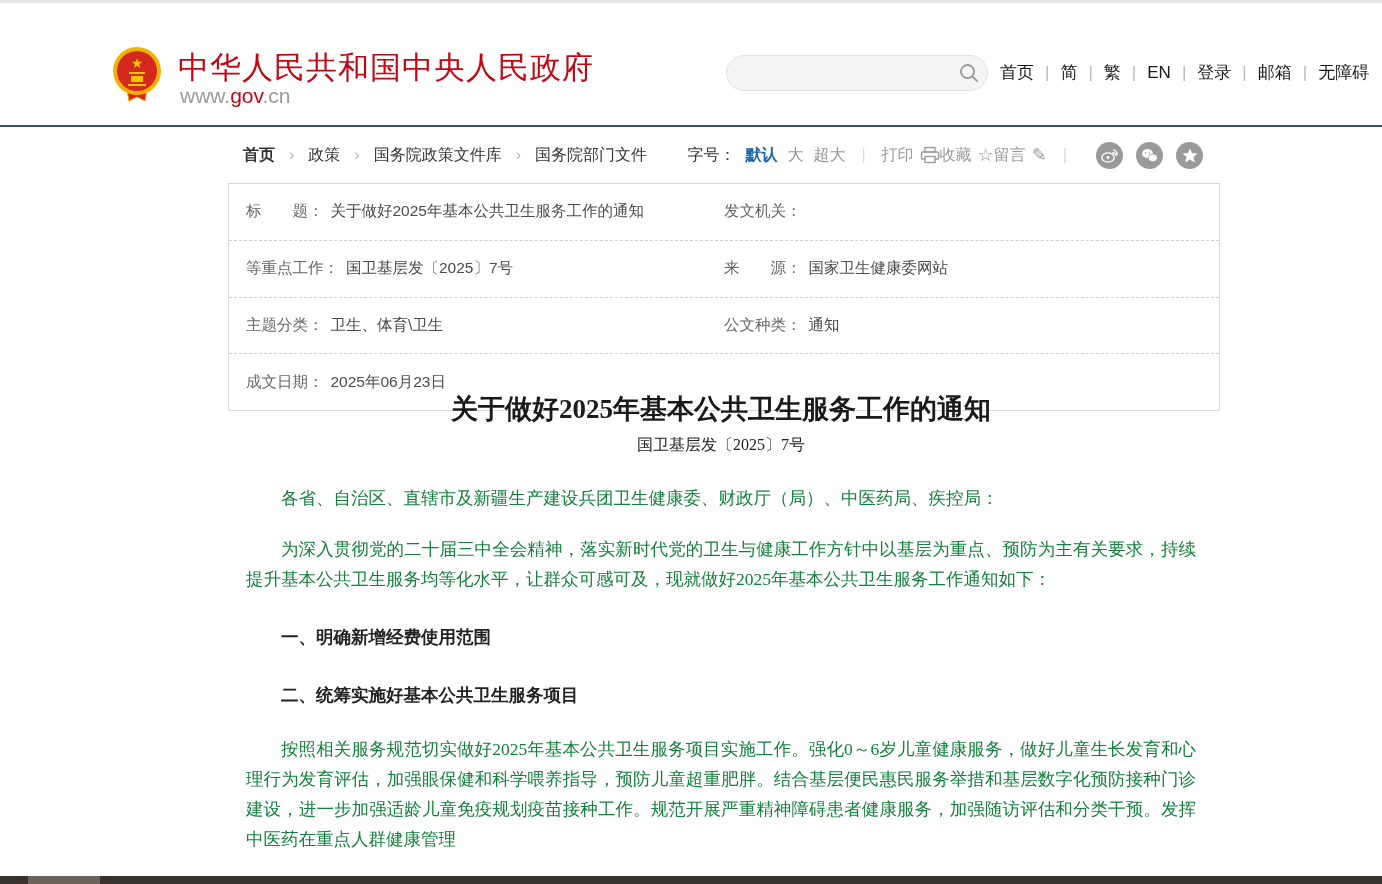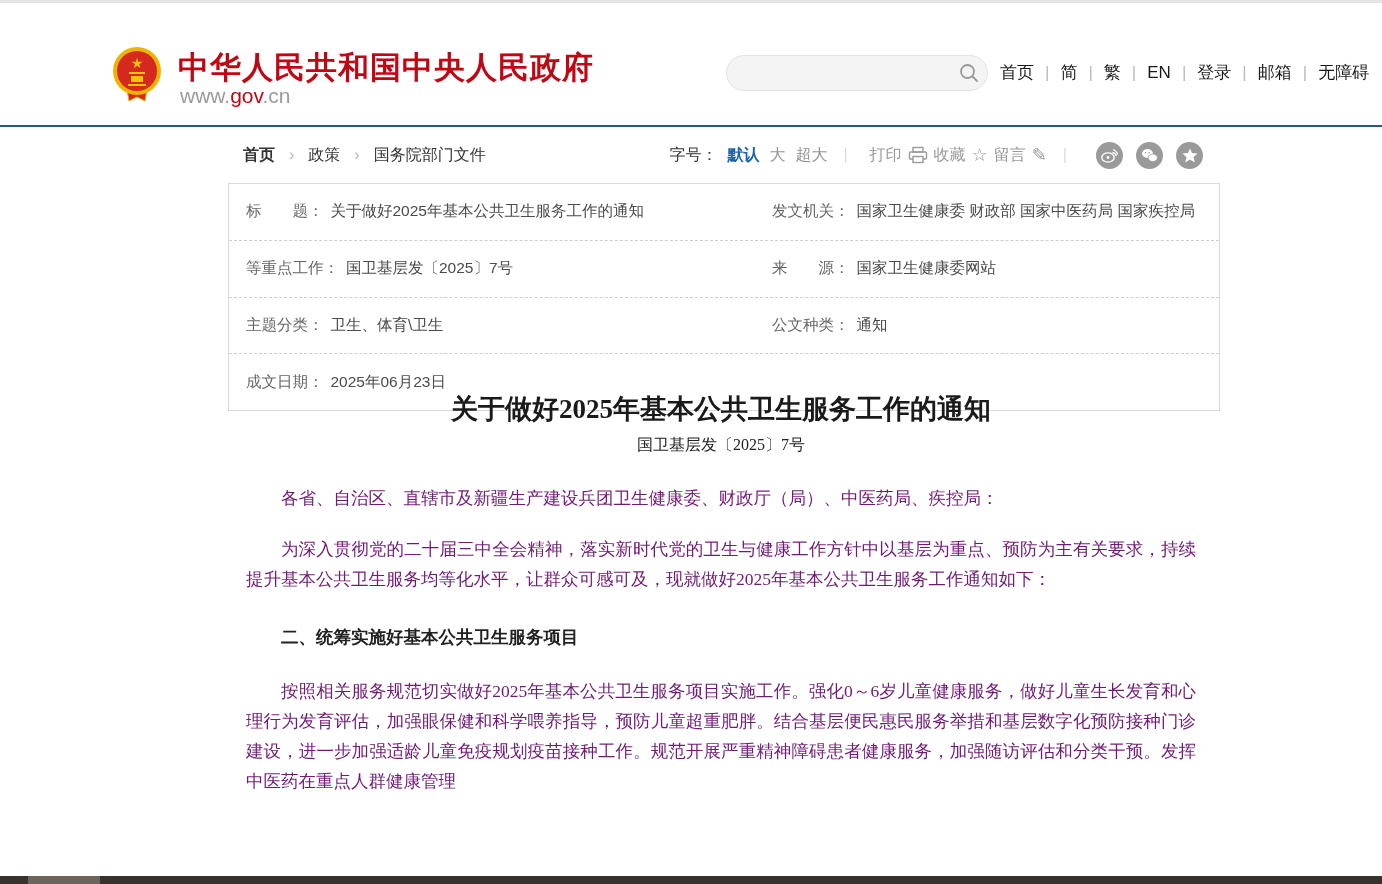--- a/index.html
+++ b/index.html
@@ -3,21 +3,21 @@
 <meta charset="utf-8">
 <style>
   html,body{margin:0;padding:0;}
   body{background:#fff;font-family:"Liberation Sans",sans-serif;}
   .page{position:relative;width:1382px;height:884px;overflow:hidden;background:#fff;}
   .topline{position:absolute;top:0;left:0;width:100%;height:3px;background:#e4e4e4;}
 
   
   .header{position:absolute;top:3px;left:0;width:100%;height:122px;background:#fff;}
   .emblem{position:absolute;left:112px;top:43px;width:50px;height:58px;cursor:pointer;}
-  .site-title{position:absolute;left:178px;top:44px;font-size:31px;font-weight:bold;color:#c00714;letter-spacing:1px;text-align:right;}
+  .site-title{position:absolute;left:178px;top:44px;font-size:31px;font-weight:normal;color:#c00714;letter-spacing:1px;text-align:right;}
   .site-url{position:absolute;left:180px;top:81px;font-size:21px;color:#9a9a9a;}
   .site-url .red{color:#c00714;}
   .search-box{position:absolute;left:726px;top:52px;width:260px;height:34px;background:#f4f4f4;border:1px solid #e3e3e3;border-radius:18px;display:flex;align-items:center;}
   .search-input{flex:1;border:none;background:transparent;outline:none;height:100%;padding:0 6px 0 16px;font-size:15px;color:#333;}
   .search-btn{width:36px;height:34px;border:none;background:transparent;cursor:pointer;display:flex;align-items:center;justify-content:center;padding:0;}
   .top-nav{position:absolute;left:1000px;top:58px;display:flex;align-items:center;font-size:17px;color:#1a1a1a;white-space:nowrap;}
   .top-nav .nav-item{cursor:pointer;color:#1a1a1a;text-decoration:none;}
   .top-nav .nav-item + .nav-item::before{content:"|";color:#b9b9b9;margin:0 11px;font-weight:normal;cursor:default;}
   .navy-line{position:absolute;top:125px;left:0;width:100%;height:2px;background:#2a5580;}
 
@@ -25,41 +25,41 @@
   .crumb-row{position:absolute;left:243px;top:141px;width:960px;height:28px;display:flex;align-items:center;justify-content:space-between;}
   .breadcrumb{display:flex;align-items:center;font-size:16px;color:#333;}
   .crumb{cursor:pointer;}
   .crumb.first{font-weight:bold;}
   .crumb + .crumb::before{content:"›";color:#b5b5b5;margin:0 14px;font-weight:normal;}
   .tools{display:flex;align-items:center;font-size:16px;color:#9a9a9a;}
   .tools .lbl-dark{color:#333;}
   .fs-opt{cursor:pointer;color:#949494;margin-left:10px;}
   .fs-opt.active{color:#1b63ae;font-weight:bold;}
   .vsep{color:#dcdcdc;margin:0 16px;}
-  .tool-btn{display:flex;align-items:center;cursor:pointer;color:#9a9a9a;margin-left:6px;}
+  .tool-btn{display:flex;align-items:center;cursor:pointer;color:#9a9a9a;margin-left:0;}
   .tool-btn:first-of-type{margin-left:0;}
   .tool-btn .glyph{margin-left:6px;font-size:18px;line-height:1;color:#9a9a9a;}
   .share-circle{width:27px;height:27px;border-radius:50%;background:#9a9a9a;display:flex;align-items:center;justify-content:center;margin-left:13px;cursor:pointer;}
 
   
   .meta-box{position:absolute;left:228px;top:183px;width:992px;height:228px;border:1px solid #d9d9d9;background:#fff;box-sizing:border-box;display:flex;flex-direction:column;}
   .meta-row{flex:1;display:flex;align-items:center;border-bottom:1px dashed #cfcfcf;}
   .meta-row:last-child{border-bottom:none;}
   .meta-cell{display:flex;align-items:center;font-size:15.5px;white-space:nowrap;overflow:hidden;}
   .meta-cell.left{width:478px;padding-left:17px;flex:none;}
-  .meta-cell.right{flex:1;margin-left:48px;}
+  .meta-cell.right{flex:1;}
   .meta-label{color:#666;}
   .meta-value{color:#4b4b4b;margin-left:7px;}
 
   
   .article{position:absolute;left:246px;top:392px;width:950px;}
   .doc-title{font-family:"Liberation Serif",serif;font-size:27px;font-weight:bold;color:#1a1a1a;text-align:center;line-height:34px;}
   .doc-number{font-family:"Liberation Serif",serif;font-size:16px;color:#222;text-align:center;margin-top:9px;}
   .blocks{margin-top:27px;font-family:"Liberation Serif",serif;}
-  .block{font-size:17.5px;line-height:30px;color:#701a75;text-indent:2em;margin:0 0 21px 0;text-align:justify;}
+  .block{font-size:17.5px;line-height:30px;color:#15803d;text-indent:2em;margin:0 0 21px 0;text-align:justify;}
   .block.heading{font-weight:bold;color:#222;margin:28px 0 24px 0;}
 
   
   .bottom-bar{position:absolute;left:0;top:876px;width:100%;height:8px;background:#37322e;}
   .bottom-thumb{position:absolute;left:28px;top:0;width:72px;height:8px;background:#6c635b;cursor:pointer;}
 </style>
 </head>
 <body>
 
 <div class="page">
@@ -99,20 +99,21 @@
       <a class="nav-item">邮箱</a>
       <a class="nav-item">无障碍</a>
     </nav>
   </div>
   <div class="navy-line"></div>
 
   <div class="crumb-row">
     <div class="breadcrumb">
       <span class="crumb first">首页</span>
       <span class="crumb">政策</span>
+      <span class="crumb">国务院政策文件库</span>
       <span class="crumb">国务院部门文件</span>
     </div>
     <div class="tools">
       <span class="lbl-dark">字号：</span>
       <span class="fs-opt active">默认</span>
       <span class="fs-opt">大</span>
       <span class="fs-opt">超大</span>
       <span class="vsep">|</span>
       <span class="tool-btn">
         <span>打印</span>
@@ -156,21 +157,20 @@
   </div>
 
   <div class="meta-box">
     <div class="meta-row">
       <div class="meta-cell left">
         <span class="meta-label">标　　题：</span>
         <span class="meta-value">关于做好2025年基本公共卫生服务工作的通知</span>
       </div>
       <div class="meta-cell right">
         <span class="meta-label">发文机关：</span>
-        <span class="meta-value">国家卫生健康委 财政部 国家中医药局 国家疾控局</span>
       </div>
     </div>
     <div class="meta-row">
       <div class="meta-cell left">
         <span class="meta-label">等重点工作：</span>
         <span class="meta-value">国卫基层发〔2025〕7号</span>
       </div>
       <div class="meta-cell right">
         <span class="meta-label">来　　源：</span>
         <span class="meta-value">国家卫生健康委网站</span>
@@ -194,20 +194,21 @@
       <div class="meta-cell right"></div>
     </div>
   </div>
 
   <div class="article">
     <div class="doc-title">关于做好2025年基本公共卫生服务工作的通知</div>
     <div class="doc-number">国卫基层发〔2025〕7号</div>
     <div class="blocks">
       <p class="block para">各省、自治区、直辖市及新疆生产建设兵团卫生健康委、财政厅（局）、中医药局、疾控局：</p>
       <p class="block para">为深入贯彻党的二十届三中全会精神，落实新时代党的卫生与健康工作方针中以基层为重点、预防为主有关要求，持续提升基本公共卫生服务均等化水平，让群众可感可及，现就做好2025年基本公共卫生服务工作通知如下：</p>
+      <p class="block heading">一、明确新增经费使用范围</p>
       <p class="block heading">二、统筹实施好基本公共卫生服务项目</p>
       <p class="block para">按照相关服务规范切实做好2025年基本公共卫生服务项目实施工作。强化0～6岁儿童健康服务，做好儿童生长发育和心理行为发育评估，加强眼保健和科学喂养指导，预防儿童超重肥胖。结合基层便民惠民服务举措和基层数字化预防接种门诊建设，进一步加强适龄儿童免疫规划疫苗接种工作。规范开展严重精神障碍患者健康服务，加强随访评估和分类干预。发挥中医药在重点人群健康管理</p>
     </div>
   </div>
 
   <div class="bottom-bar">
     <div class="bottom-thumb"></div>
   </div>
 </div>
 

